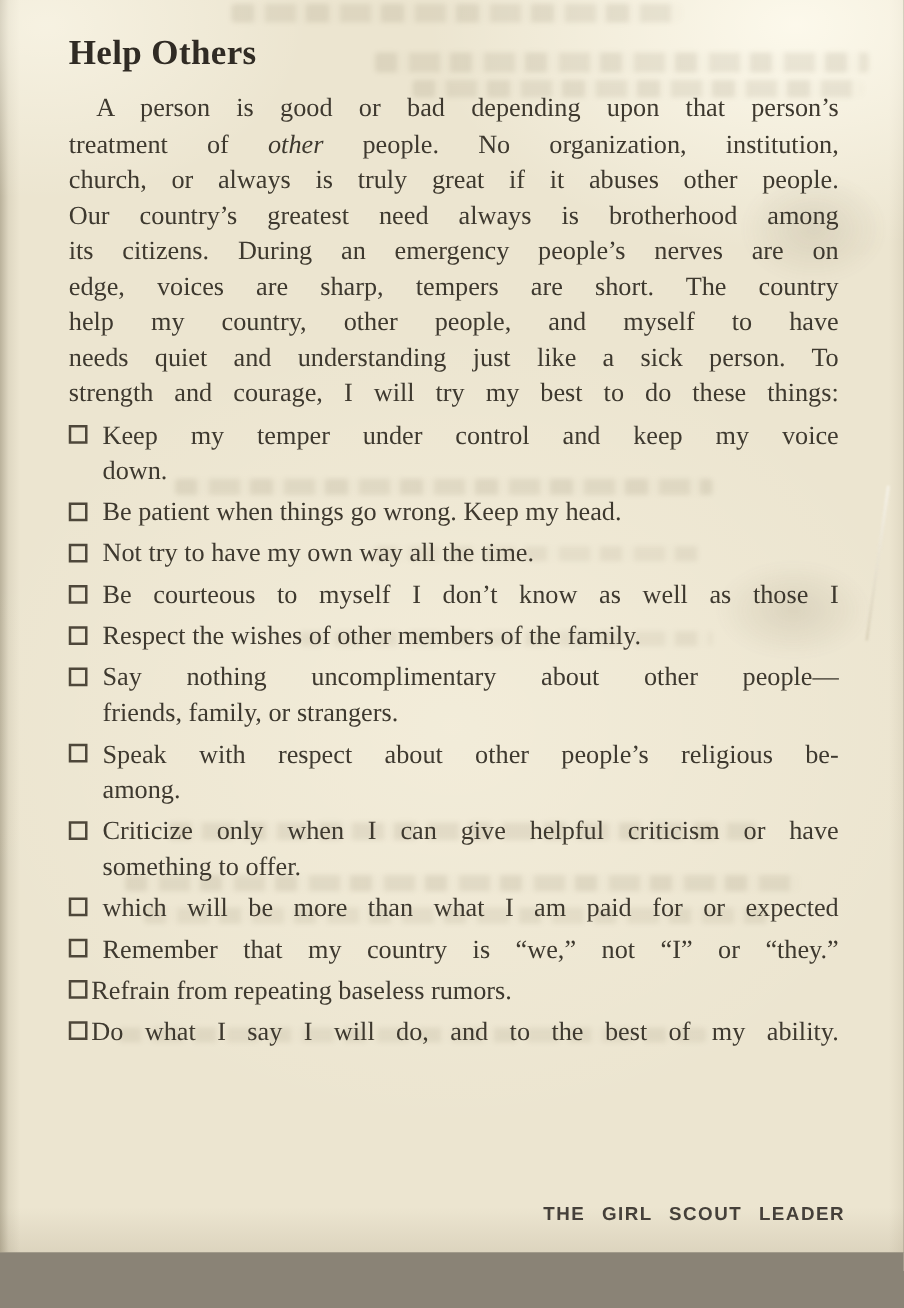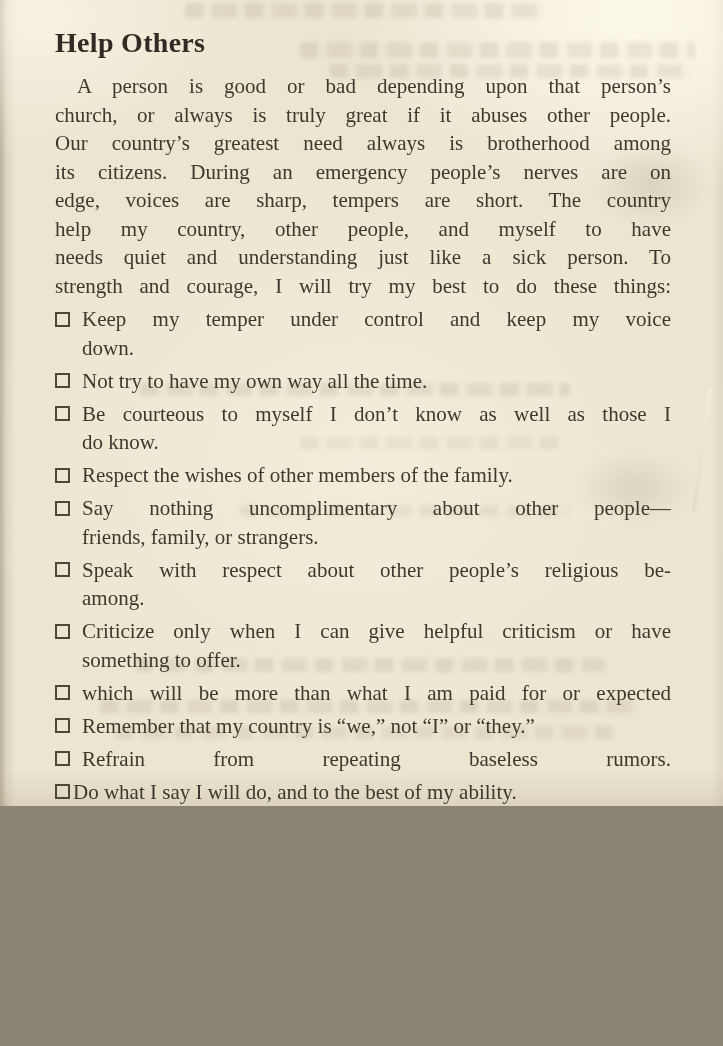--- a/index.html
+++ b/index.html
@@ -1,18 +1,18 @@
 <!DOCTYPE html>
 <html><head>
 <meta charset="utf-8">
 <style>
   html,body{margin:0;padding:0;background:#8a8376;}
   .page{
     position:relative;
-    width:723px;height:806px;
+    width:723px;height:1002px;
     overflow:hidden;
     background-color:#ece5d0;
     background-image:
       radial-gradient(ellipse 420px 260px at 88% 2%, rgba(255,252,240,.85), rgba(255,252,240,0) 70%),
       radial-gradient(ellipse 300px 200px at 5% 2%, rgba(255,252,240,.55), rgba(255,252,240,0) 70%),
       radial-gradient(ellipse 520px 430px at 50% 58%, rgba(255,250,235,.35), rgba(255,250,235,0) 75%),
       linear-gradient(90deg, rgba(105,95,70,.38) 0px, rgba(105,95,70,.10) 7px, rgba(105,95,70,0) 16px),
       linear-gradient(270deg, rgba(120,105,78,.10) 0px, rgba(120,105,78,0) 12px),
       linear-gradient(0deg, rgba(125,108,82,.14) 0px, rgba(125,108,82,0) 36px);
     font-family:"Liberation Serif","DejaVu Serif",serif;
@@ -83,42 +83,46 @@
   <div class="ghost" style="left:135px;top:658px;width:470px;height:14px;"></div>
   <div class="ghost" style="left:100px;top:700px;width:540px;height:13px;"></div>
   <div class="ghost" style="left:115px;top:726px;width:500px;height:13px;opacity:.4;"></div>
   <div class="ghost" style="left:95px;top:822px;width:470px;height:12px;opacity:.4;"></div>
   <div class="crease"></div>
 
   <div class="content">
     <h1 class="title">Help Others</h1>
     <div class="intro">
         <div class="jline flush first">A person is good or bad depending upon that person’s</div>
+        <div class="jline flush"><span>treatment of </span><em>other</em><span> people.  No organization, institution,</span></div>
         <div class="jline flush">church, or always is truly great if it abuses other people.</div>
         <div class="jline flush">Our country’s greatest need always is brotherhood among</div>
         <div class="jline flush">its citizens.  During an emergency people’s nerves are on</div>
         <div class="jline flush">edge, voices are sharp, tempers are short.  The country</div>
         <div class="jline flush">help my country, other people, and myself to have</div>
         <div class="jline flush">needs quiet and understanding just like a sick person.  To</div>
         <div class="jline flush">strength and courage, I will try my best to do these things:</div>
       </div>
     <ul class="checklist">
         <li>
           <span class="box"></span>
           <div class="jline flush">Keep my temper under control and keep my voice</div>
           <div class="jline last">down.</div>
         </li>
         <li>
           <span class="box"></span>
+          <div class="jline last">Be patient when things go wrong.  Keep my head.</div>
+        </li>
+        <li>
+          <span class="box"></span>
           <div class="jline last">Not try to have my own way all the time.</div>
         </li>
         <li>
           <span class="box"></span>
           <div class="jline flush">Be courteous to myself I don’t know as well as those I</div>
-          <div class="jline last">do know.</div>
         </li>
         <li>
           <span class="box"></span>
           <div class="jline last">Respect the wishes of other members of the family.</div>
         </li>
         <li>
           <span class="box"></span>
           <div class="jline flush">Say nothing uncomplimentary about other people—</div>
           <div class="jline last">friends, family, or strangers.</div>
         </li>

